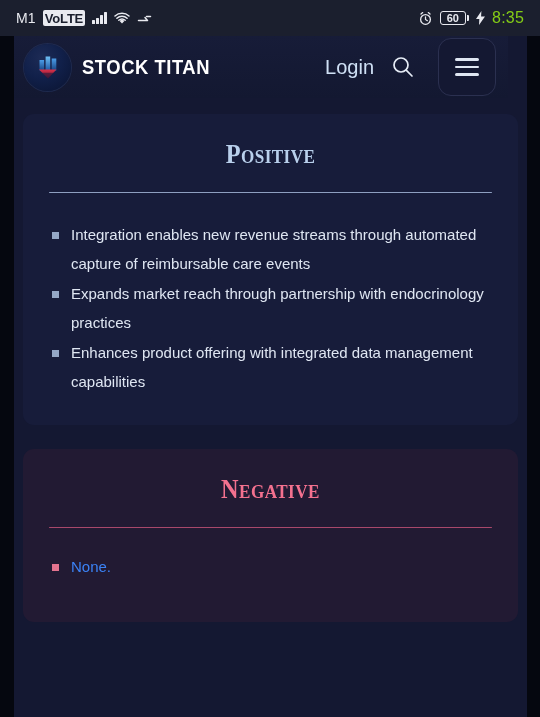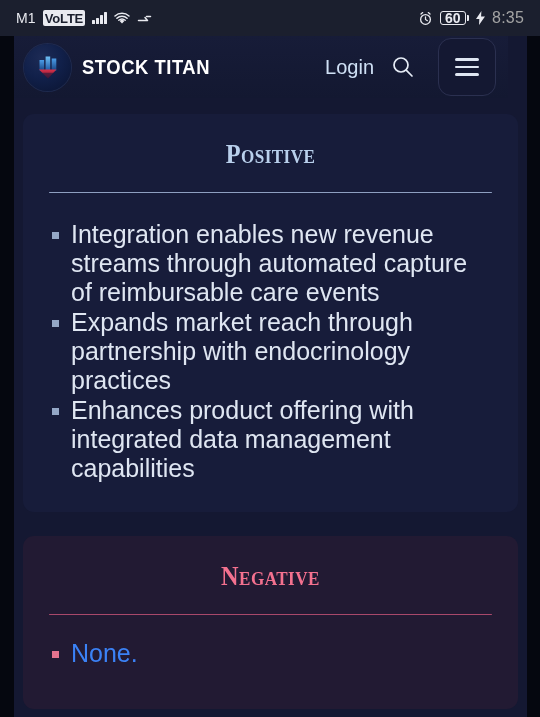--- a/index.html
+++ b/index.html
@@ -65,34 +65,34 @@
     line-height: 1;
   }
   .sig-bars { display: flex; align-items: flex-end; gap: 1.5px; height: 12px; }
   .sig-bars i { display: block; width: 2.6px; background: #e9eaf0; border-radius: .5px; }
   .sig-bars i:nth-child(1) { height: 4px; }
   .sig-bars i:nth-child(2) { height: 6.5px; }
   .sig-bars i:nth-child(3) { height: 9px; }
   .sig-bars i:nth-child(4) { height: 12px; }
   .icon-svg { display: block; }
   .status-time {
-    color: #a3a3a3;
+    color: #84cc16;
     font-size: 16px;
     letter-spacing: .2px;
   }
   .battery {
     display: flex;
     align-items: center;
   }
   .battery-body {
     width: 26px; height: 14px;
     border: 1.4px solid #e9eaf0;
     border-radius: 3px;
     color: #e9eaf0;
-    font-size: 14px;
+    font-size: 11px;
     font-weight: bold;
     display: flex;
     align-items: center;
     justify-content: center;
     line-height: 1;
     text-align: center;
   }
   .battery-cap {
     width: 2px; height: 6px;
     background: #e9eaf0;
@@ -221,21 +221,21 @@
   .divider-negative { background: #a8486b; }
 
   .bullets {
     list-style: none;
     margin-top: 27px;
   }
   .bullets li {
     position: relative;
     padding-left: 24px;
     color: #dfe6f2;
-    font-size: 25px;
+    font-size: 15px;
     line-height: 29px;
     margin-bottom: 1px;
   }
   .bullets li::before {
     content: "";
     position: absolute;
     left: 5px; top: 12px;
     width: 7px; height: 7px;
   }
   .bullets-positive li::before { background: #94a7c6; }

